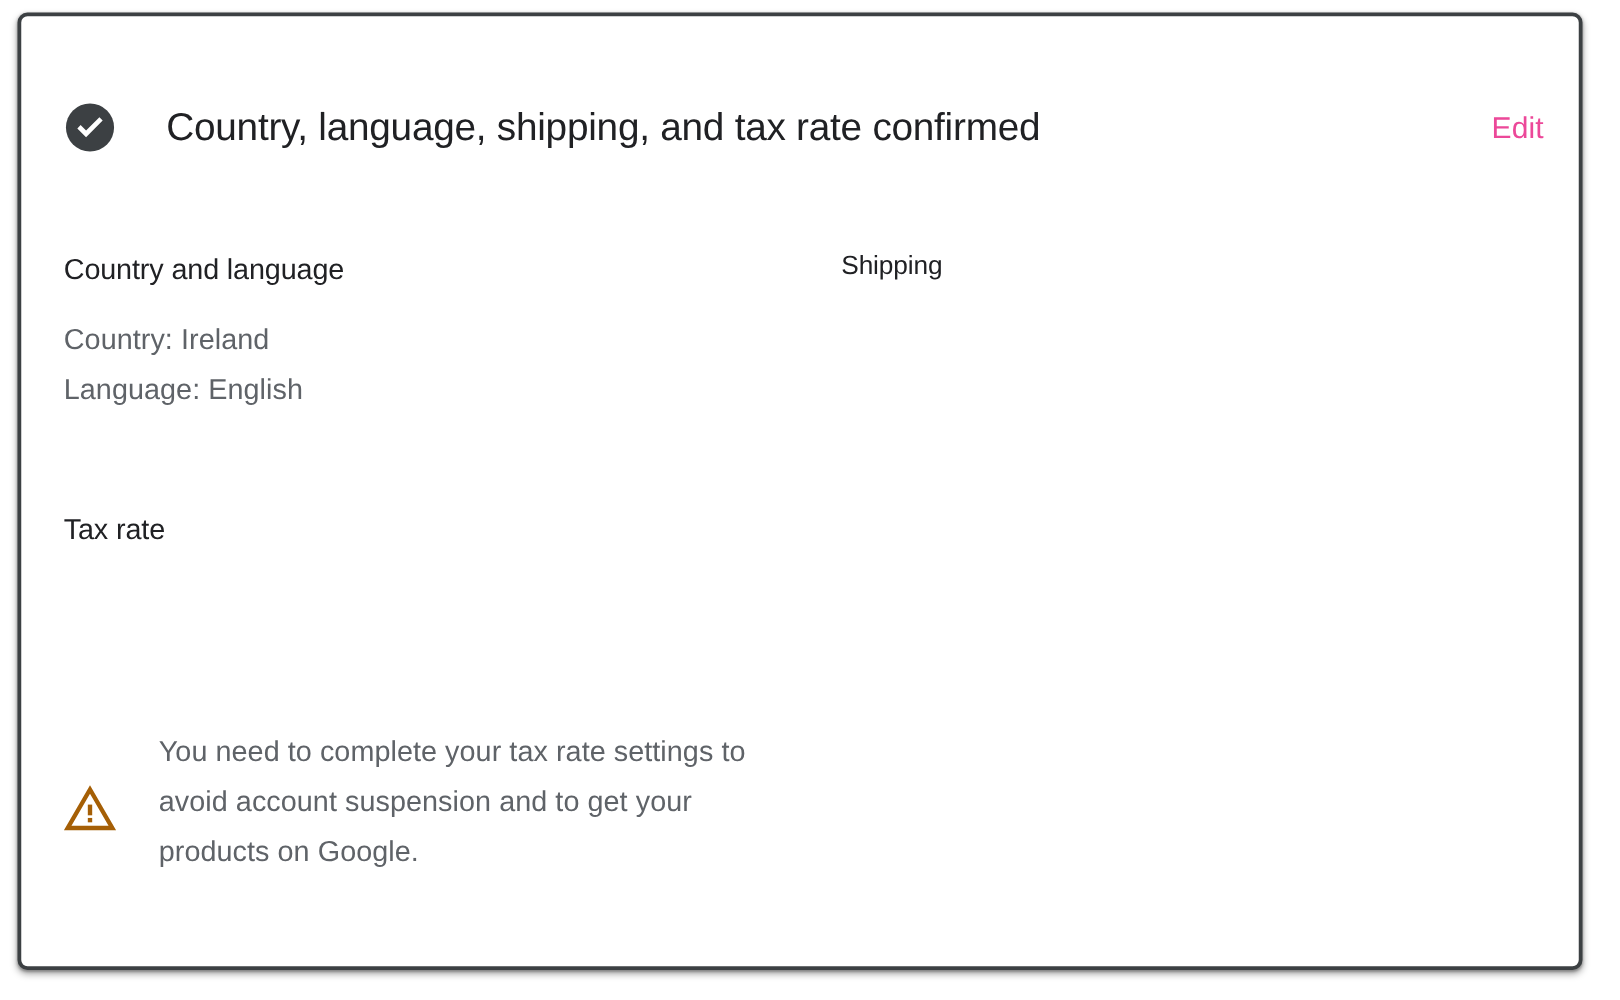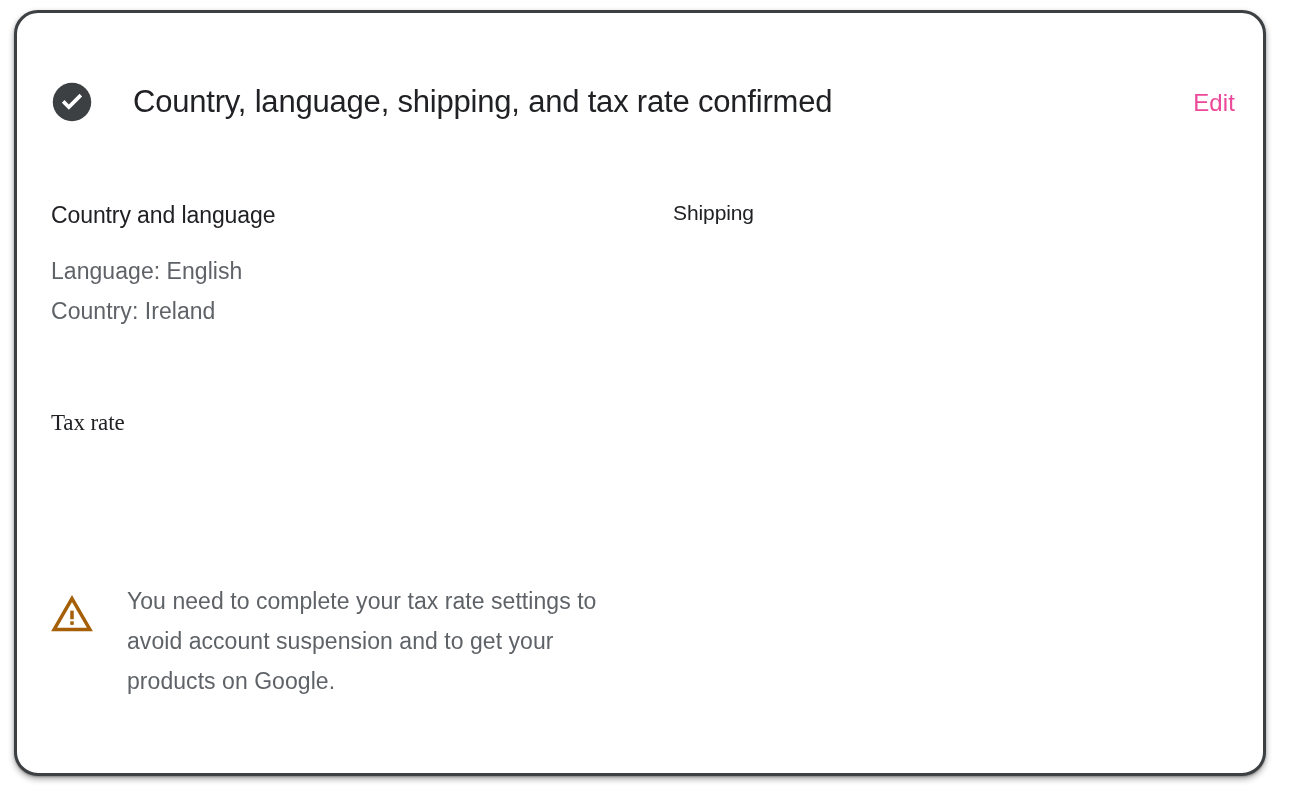--- a/index.html
+++ b/index.html
@@ -17,21 +17,21 @@
   }
 
   .card {
     position: absolute;
     left: 14px;
     top: 10px;
     width: 1252px;          
     height: 766px;
     background: #ffffff;
     border: 3px solid #3c4043;
-    border-radius: 24px;
+    border-radius: 8px;
     box-sizing: border-box;
     box-shadow: 0 3px 6px rgba(0,0,0,0.35), 0 1px 2px rgba(0,0,0,0.25);
     overflow: hidden;
   }
 
   
   .card-header {
     position: absolute;
     left: 0;
     top: 0;
@@ -111,30 +111,29 @@
   }
   .body-text.wrap {
     line-height: 40px;
   }
 
   .tax-block {
     position: absolute;
     left: 34px;
     top: 394px;
     width: 600px;
-    font-family: Liberation Serif, serif;
   }
 
   .warning-row {
     position: absolute;
     left: 34px;
     top: 568px;
     width: 620px;
     display: flex;
-    align-items: flex-start;
+    align-items: center;
   }
   .warning-icon {
     flex: 0 0 auto;
     width: 42px;
     height: 42px;
     margin-top: 12px;
     margin-right: 34px;
     display: block;
   }
   .warning-text {
@@ -159,22 +158,22 @@
       </svg>
     </span>
 
     <div class="header-title">Country, language, shipping, and tax rate confirmed</div>
 
     <a class="edit-link">Edit</a>
   </div>
 
   <div class="col-left">
     <div class="section-heading">Country and language</div>
+    <div class="body-text">Country: Ireland</div>
     <div class="body-text">Language: English</div>
-    <div class="body-text">Country: Ireland</div>
   </div>
 
   <div class="col-right">
     <div class="section-heading small">Shipping</div>
   </div>
 
   <div class="tax-block">
     <div class="section-heading">Tax rate</div>
   </div>
 

